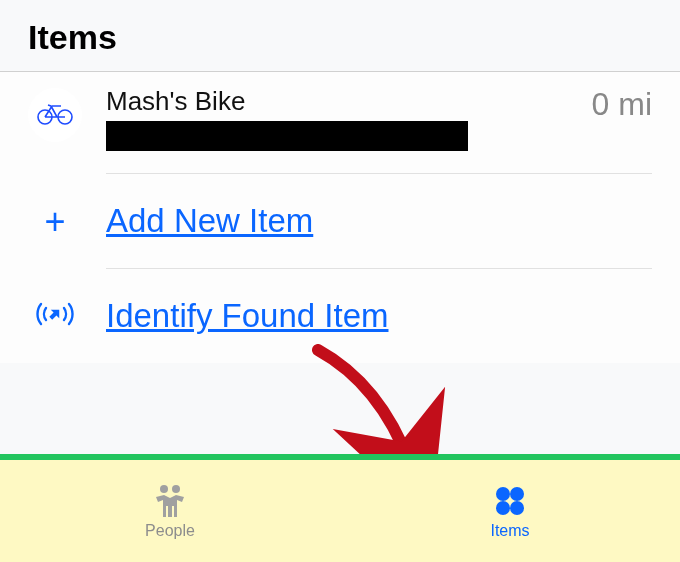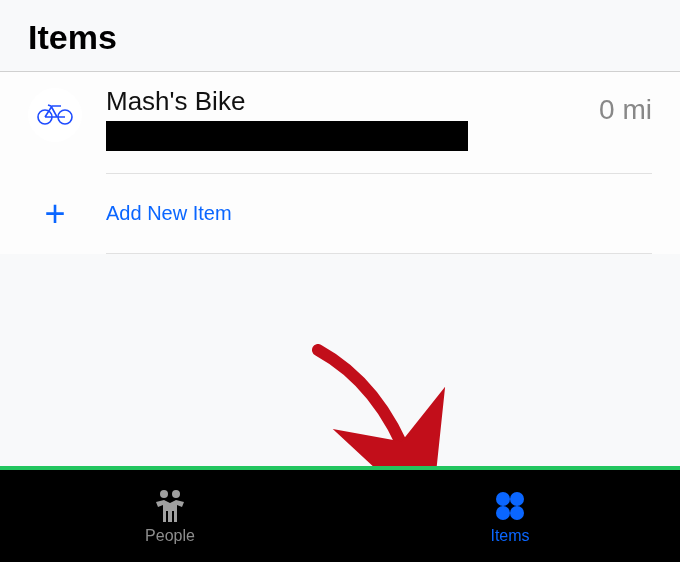--- a/index.html
+++ b/index.html
@@ -59,24 +59,24 @@
       color: #111;
       font-weight: 500;
     }
     .item-sub {
       margin-top: 4px;
       height: 30px;
       width: 362px;
       background: #000;
     }
     .item-distance {
-      font-size: 28px;
+      font-size: 32px;
       color: #888;
       font-weight: 400;
-      margin-top: 8px;
+      margin-top: 0;
     }
     .action-row {
       display: flex;
       align-items: center;
       padding: 0 28px;
       background: #fdfdfd;
     }
     .action-icon-holder {
       width: 54px;
       height: 54px;
@@ -87,38 +87,39 @@
       margin-right: 24px;
     }
     .action-body {
       flex: 1;
       padding: 28px 0;
     }
     .action-body.border {
       border-bottom: 1px solid #e1e1e1;
     }
     .action-label {
-      font-size: 20px;
+      font-size: 33px;
       color: #0a66ff;
       font-weight: 400;
+      text-decoration: underline;
     }
     .plus-glyph {
       font-size: 36px;
       font-weight: 300;
       color: #0a66ff;
       line-height: 1;
     }
     .tabbar {
       position: absolute;
       bottom: 0;
       left: 0;
       right: 0;
-      height: 96px;
-      background: #000000;
-      border-top: 4px solid #22c55e;
+      height: 108px;
+      background: #fef9c3;
+      border-top: 6px solid #22c55e;
       display: flex;
     }
     .tab {
       flex: 1;
       display: flex;
       flex-direction: column;
       align-items: center;
       justify-content: center;
       gap: 3px;
       cursor: pointer;
@@ -175,20 +176,38 @@
 
   <div class="action-row">
     <div class="action-icon-holder">
       <span class="plus-glyph">+</span>
     </div>
     <div class="action-body border">
       <div class="action-label">Add New Item</div>
     </div>
   </div>
 
+  <div class="action-row">
+    <div class="action-icon-holder">
+      <span>
+        <svg width="40" height="40" viewBox="0 0 40 40">
+          <g fill="none" stroke="#0a66ff" stroke-width="2.4" stroke-linecap="round">
+            <path d="M6 10 A16 16 0 0 0 6 30"></path>
+            <path d="M11 14 A10 10 0 0 0 11 26"></path>
+            <path d="M34 10 A16 16 0 0 1 34 30"></path>
+            <path d="M29 14 A10 10 0 0 1 29 26"></path>
+          </g>
+          <path d="M20 14 L26 20 L22 20 L22 26 L18 26 L18 20 L14 20 Z" transform="rotate(45 20 20)" fill="#0a66ff"></path>
+        </svg>
+      </span>
+    </div>
+    <div class="action-body">
+      <div class="action-label">Identify Found Item</div>
+    </div>
+  </div>
 
 </div>
 
 <svg class="arrow" width="160" height="150">
   <defs>
     <marker id="ahead" markerWidth="12" markerHeight="12" refX="6" refY="6" orient="auto">
       <path d="M1 1 L11 6 L1 11 L4 6 Z" fill="#c20e1a"></path>
     </marker>
   </defs>
   <path d="M18 6 Q 80 40 110 120" stroke="#c20e1a" stroke-width="12" fill="none" marker-end="url(#ahead)" stroke-linecap="round"></path>

